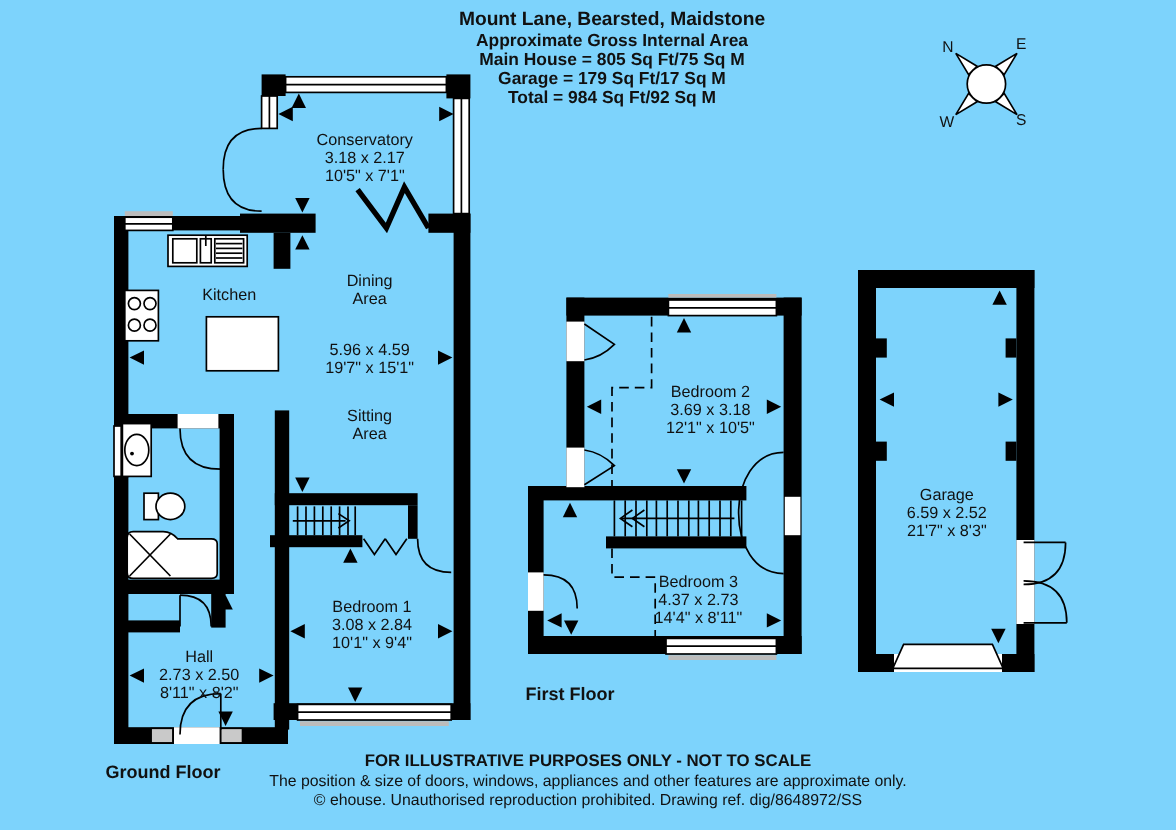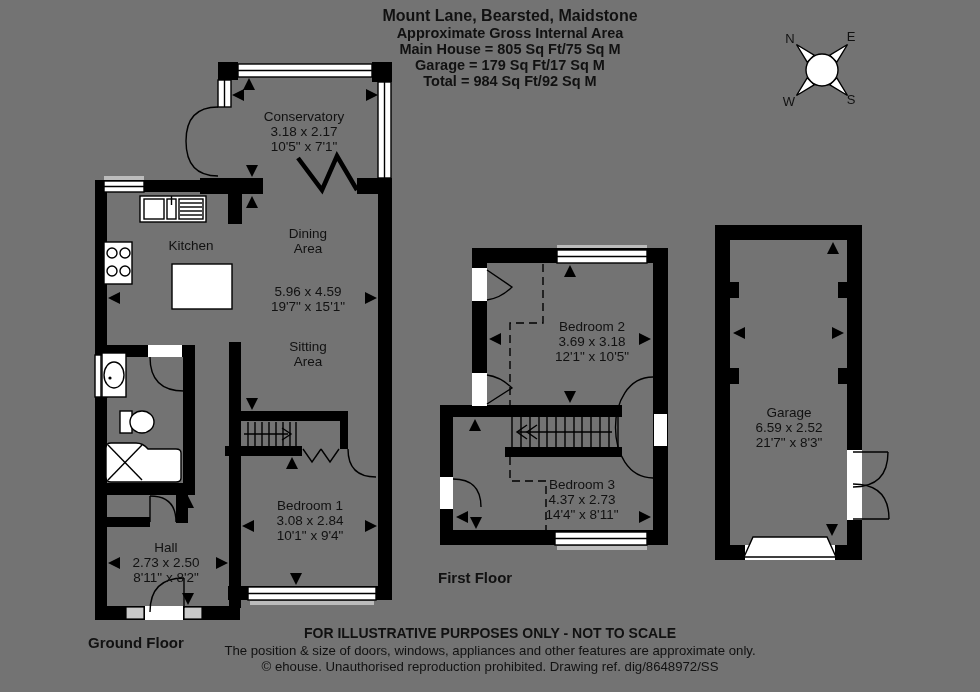--- a/index.html
+++ b/index.html
@@ -1,16 +1,16 @@
 <!DOCTYPE html>
 <html><head>
 <meta charset="utf-8">
 <style>
   html,body{margin:0;padding:0;background:#fff;}
-  .canvas{position:relative;width:980px;height:692px;background:#737373;overflow:hidden;}
+  .canvas{position:relative;width:980px;height:692px;background:#7dd3fc;overflow:hidden;}
   svg{position:absolute;left:0;top:0;}
   text{font-family:"Liberation Sans",sans-serif;fill:#111;}
   .lbl{font-size:13.5px;text-anchor:middle;}
   .hdr{font-size:14.5px;font-weight:bold;text-anchor:middle;}
   .hdr-title{font-size:16px;}
   .floor-lbl{font-size:15px;font-weight:bold;text-anchor:start;}
   .foot{font-size:13.2px;text-anchor:middle;}
   .foot-bold{font-size:14px;font-weight:bold;text-anchor:middle;}
   .compass-lbl{font-size:13px;text-anchor:middle;}
   .wall{fill:#000;stroke:none;}

